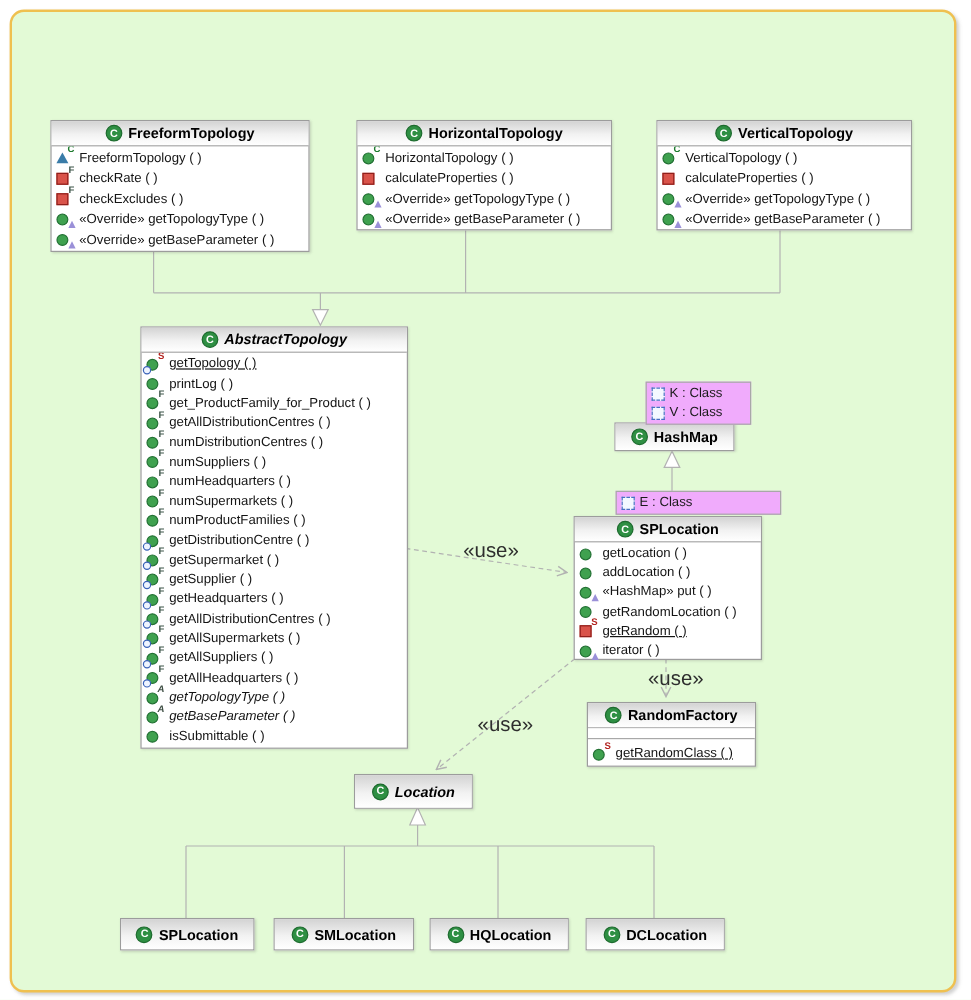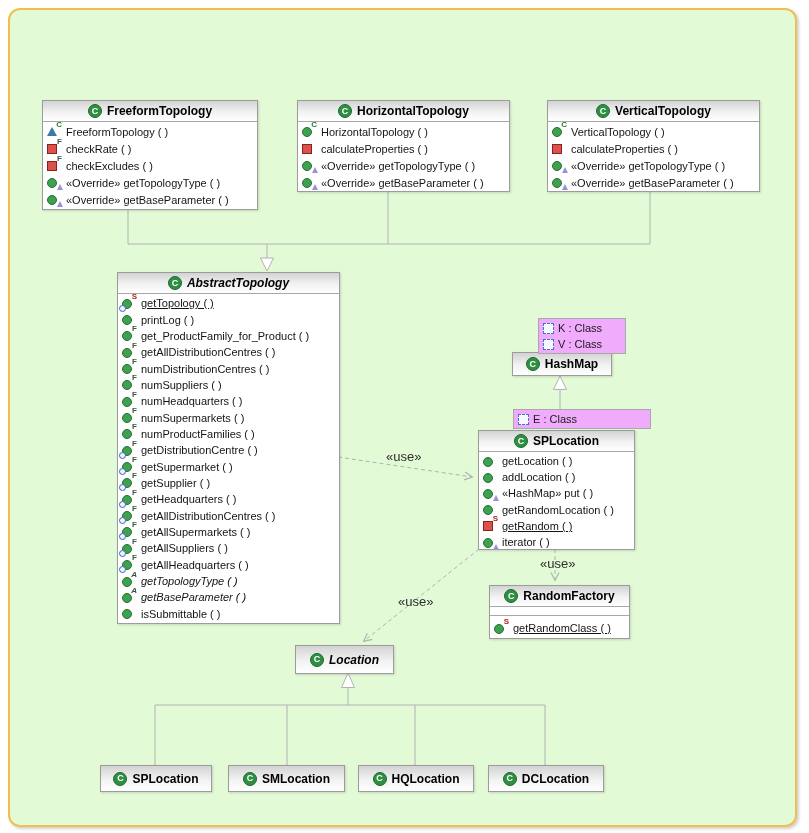--- a/index.html
+++ b/index.html
@@ -54,21 +54,21 @@
     border-bottom:6px solid #9a90d8;}
   .over-sync{position:absolute;left:-3px;bottom:-2px;width:5px;height:5px;border-radius:50%;
     background:#eef4ff;border:1px solid #3a62b8;}
   
   .typebox{position:absolute;background:#f0abfc;border:1px solid #a8a8a8;z-index:4;
     font-size:11px;color:#1a1a1a;padding:1px 4px;}
   .typebox .tprow{display:flex;align-items:center;height:16px;white-space:nowrap;}
   .tpicon{display:inline-block;flex:none;width:9px;height:9px;margin-right:4px;
     border:1px dashed #4a6fc4;background:#f4f8ff;}
   
-  .uselabel{position:absolute;z-index:4;font-size:13px;color:#2e2e2e;white-space:nowrap;}
+  .uselabel{position:absolute;z-index:4;font-size:17px;color:#2e2e2e;white-space:nowrap;}
   
   #box-freeform{left:42px;top:100px;width:214px;height:108px;}
   #box-horizontal{left:297px;top:100px;width:211px;height:90px;}
   #box-vertical{left:547px;top:100px;width:211px;height:90px;}
   #box-abstract{left:117px;top:272px;width:221px;height:350px;}
   #box-hashmap{left:512px;top:352px;width:98px;height:22px;}
   #tp-hashmap{left:538px;top:318px;width:78px;}
   #box-locationmap{left:478px;top:430px;width:155px;height:118px;}
   #tp-locationmap{left:513px;top:409px;width:128px;}
   #box-randomfactory{left:489px;top:585px;width:139px;height:52px;}

